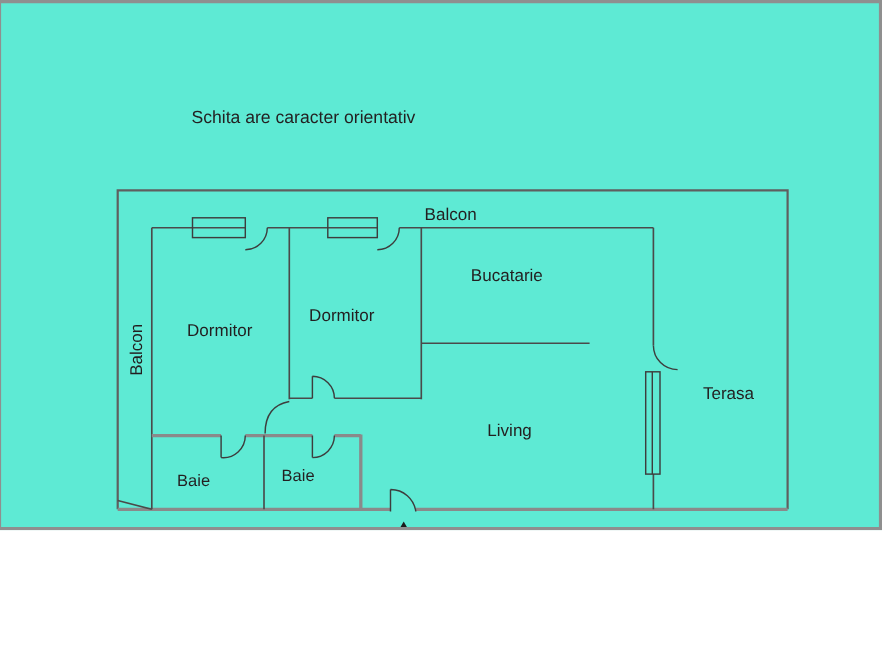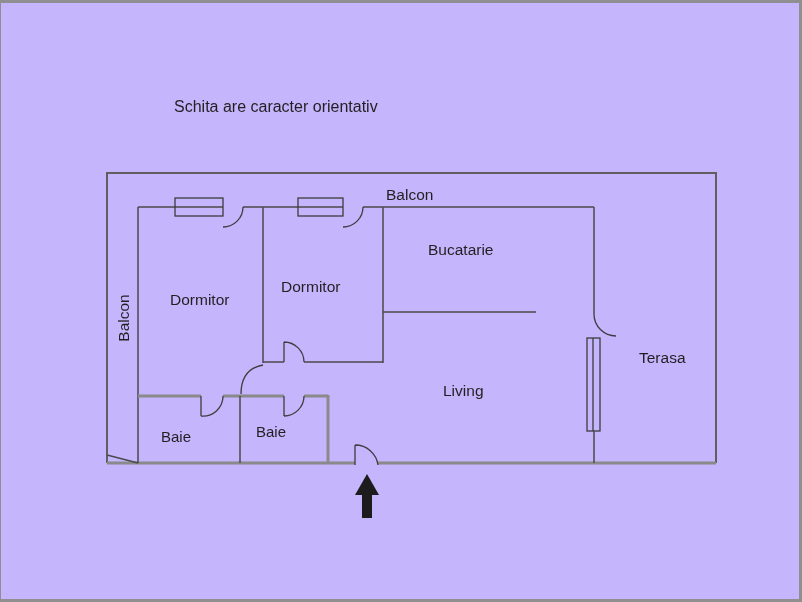--- a/index.html
+++ b/index.html
@@ -1,20 +1,20 @@
 <!DOCTYPE html>
 <html><head>
 <meta charset="utf-8">
 <style>
   html,body{margin:0;padding:0;background:#ffffff;}
   .canvas{
     position:relative;
-    width:802px;height:602px;
+    width:802px;height:482px;
     box-sizing:border-box;
-    background:#c4b5fd;
+    background:#5eead4;
     border:3px solid #8f8f8f;
     border-left-width:1px;
     overflow:hidden;
     font-family:"Liberation Sans", sans-serif;
   }
   svg{display:block;}
   .w1{stroke:#4a4a4a;stroke-width:1.5;fill:none;}
   .w2{stroke:#5f5f5f;stroke-width:2;fill:none;}
   .w3{stroke:#8a8a8a;stroke-width:3;fill:none;}
   .thin{stroke:#3d3d3d;stroke-width:1.3;fill:none;}

